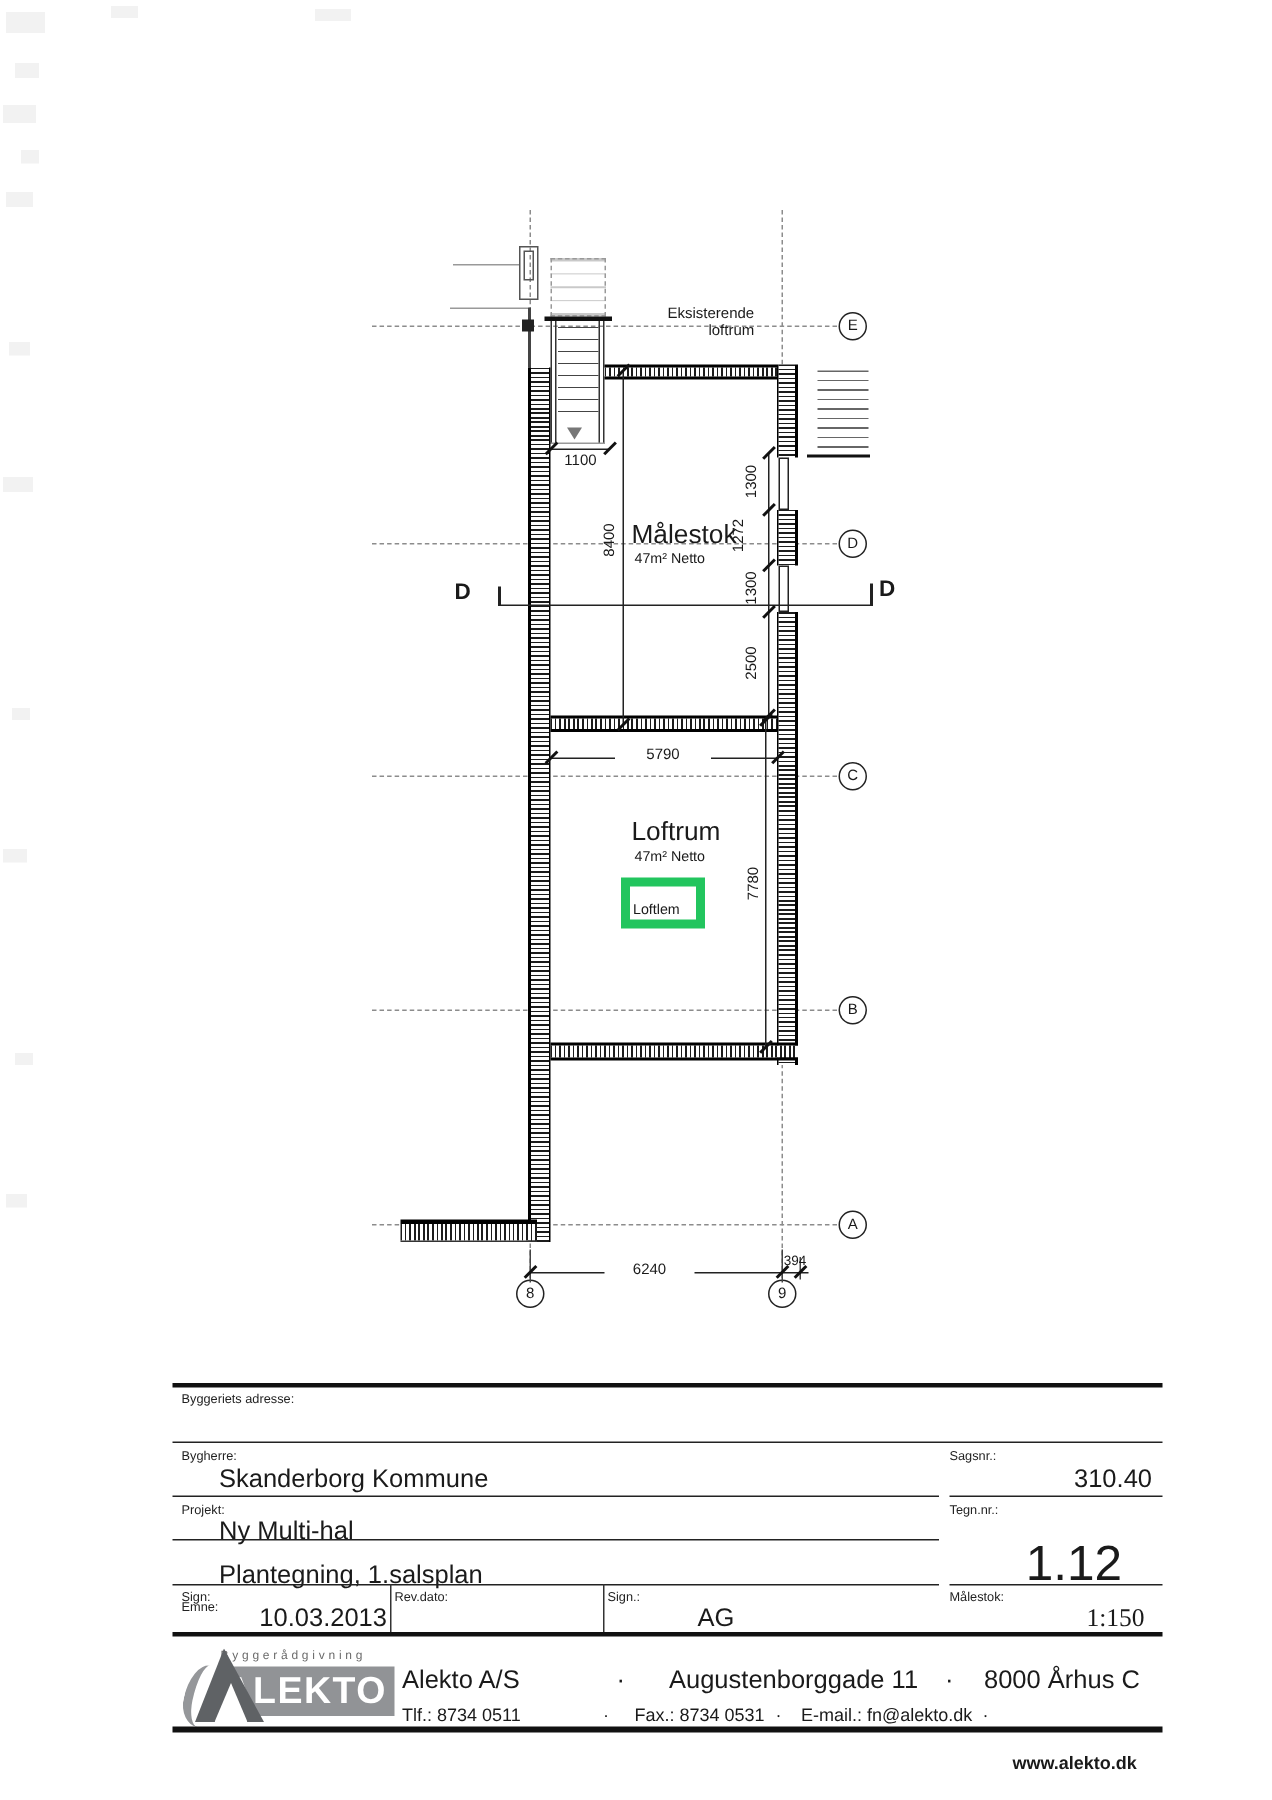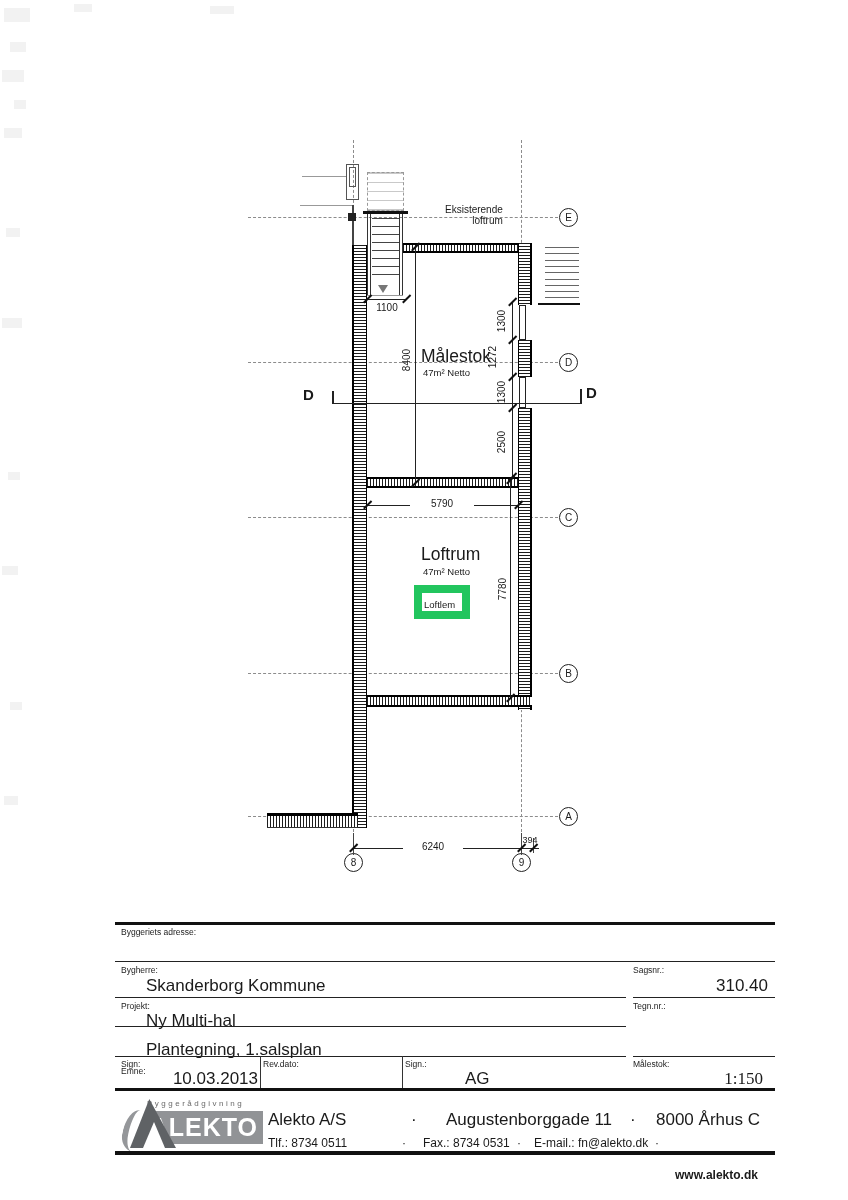--- a/index.html
+++ b/index.html
@@ -136,21 +136,21 @@
     <div class="abs seclbl" style="left:586px;top:384px;">D</div>
 
     <div class="abs small10" style="left:445px;top:204px;text-align:right;">
       <div>Eksisterende</div>
       <div>loftrum</div>
     </div>
     <div class="abs room-name" style="left:421px;top:346px;">Målestok</div>
     <div class="abs room-area" style="left:423px;top:367px;">47m² Netto</div>
     <div class="abs room-name" style="left:421px;top:544px;">Loftrum</div>
     <div class="abs room-area" style="left:423px;top:566px;">47m² Netto</div>
-    <div class="abs" style="left:414px;top:585px;width:56px;height:34px;border:8px solid #22c55e;box-sizing:border-box;">
+    <div class="abs" style="left:414px;top:585px;width:56px;height:34px;border:6px solid #22c55e;box-sizing:border-box;">
       <span class="abs room-area" style="left:2px;bottom:1px;">Loftlem</span>
     </div>
 
     <div class="abs hl" style="left:367px;top:299px;width:39px;"></div>
     <div class="abs tick" style="left:362px;top:298px;"></div>
     <div class="abs tick" style="left:401px;top:298px;"></div>
     <div class="abs dimtext" style="left:366px;top:302px;width:42px;">1100</div>
 
     <div class="abs vl" style="left:415px;top:247px;height:236px;"></div>
     <div class="abs tick" style="left:410px;top:246px;"></div>
@@ -202,20 +202,21 @@
     <div class="abs hl" style="left:115px;top:997px;width:511px;"></div>
     <div class="abs hl" style="left:633px;top:997px;width:142px;"></div>
 
     <div class="abs lbl" style="left:121px;top:1001px;">Projekt:</div>
     <div class="abs lbl" style="left:633px;top:1001px;">Tegn.nr.:</div>
     <div class="abs val" style="left:146px;top:1011px;">Ny Multi-hal</div>
     <div class="abs hl" style="left:115px;top:1026px;width:511px;"></div>
 
     <div class="abs lbl" style="left:121px;top:1029px;margin-top:37px;">Emne:</div>
     <div class="abs val" style="left:146px;top:1040px;">Plantegning, 1.salsplan</div>
+    <div class="abs big right" style="left:633px;top:1023px;width:115px;">1.12</div>
     <div class="abs hl" style="left:115px;top:1056px;width:511px;"></div>
     <div class="abs hl" style="left:633px;top:1056px;width:142px;"></div>
 
     <div class="abs lbl" style="left:121px;top:1059px;">Sign:</div>
     <div class="abs lbl" style="left:263px;top:1059px;">Rev.dato:</div>
     <div class="abs lbl" style="left:405px;top:1059px;">Sign.:</div>
     <div class="abs lbl" style="left:633px;top:1059px;">Målestok:</div>
     <div class="abs val right" style="left:140px;top:1069px;width:118px;">10.03.2013</div>
     <div class="abs val" style="left:290px;top:1069px;"></div>
     <div class="abs val" style="left:465px;top:1069px;">AG</div>

